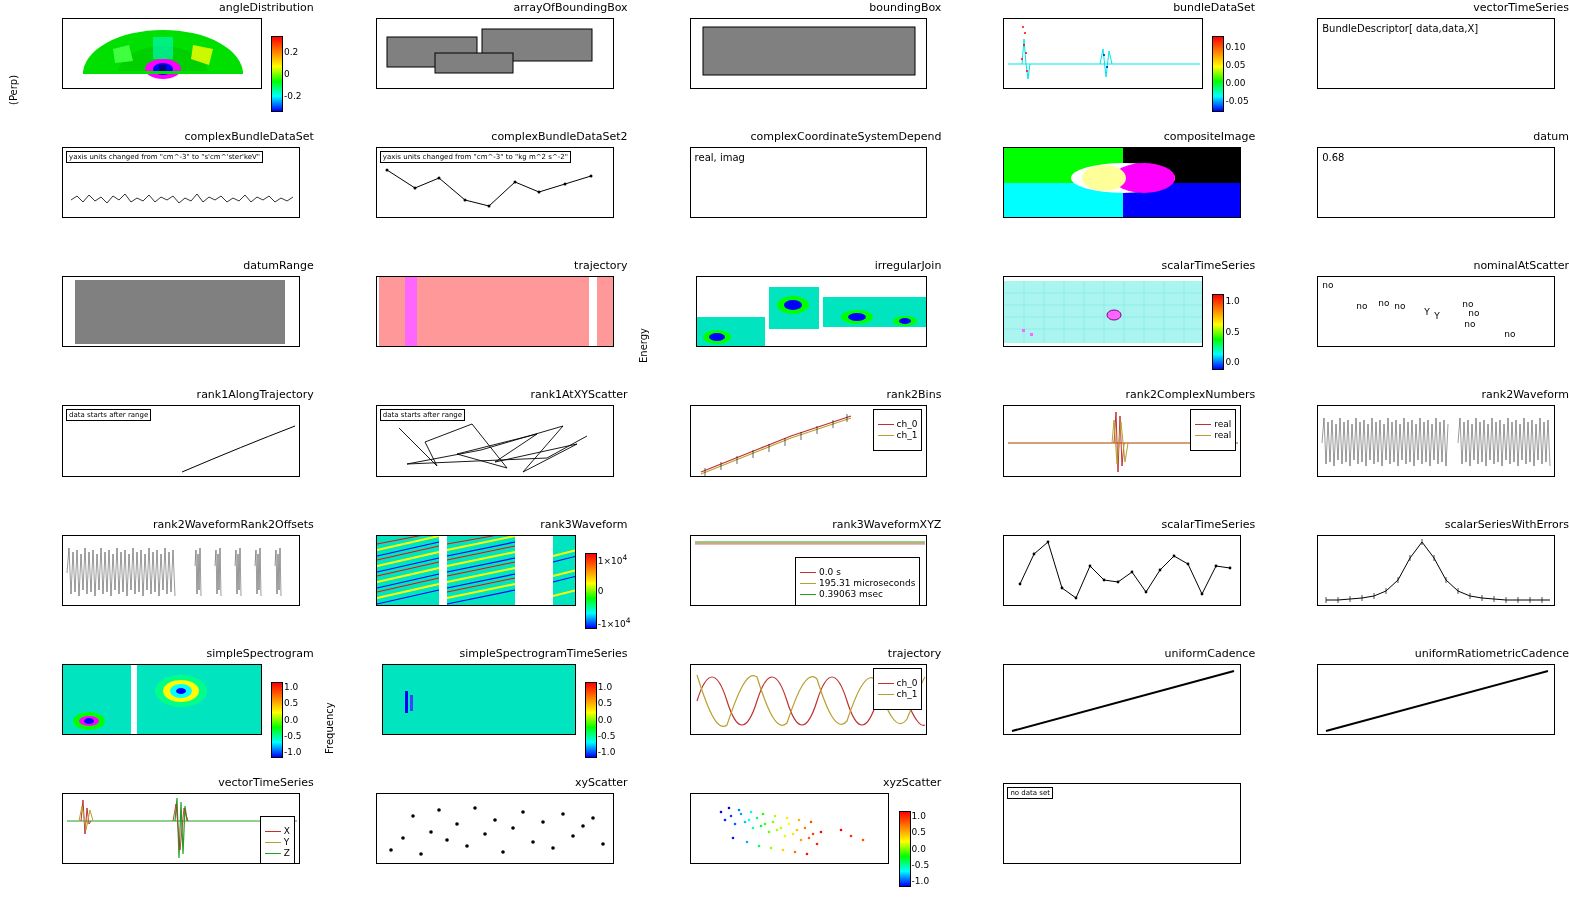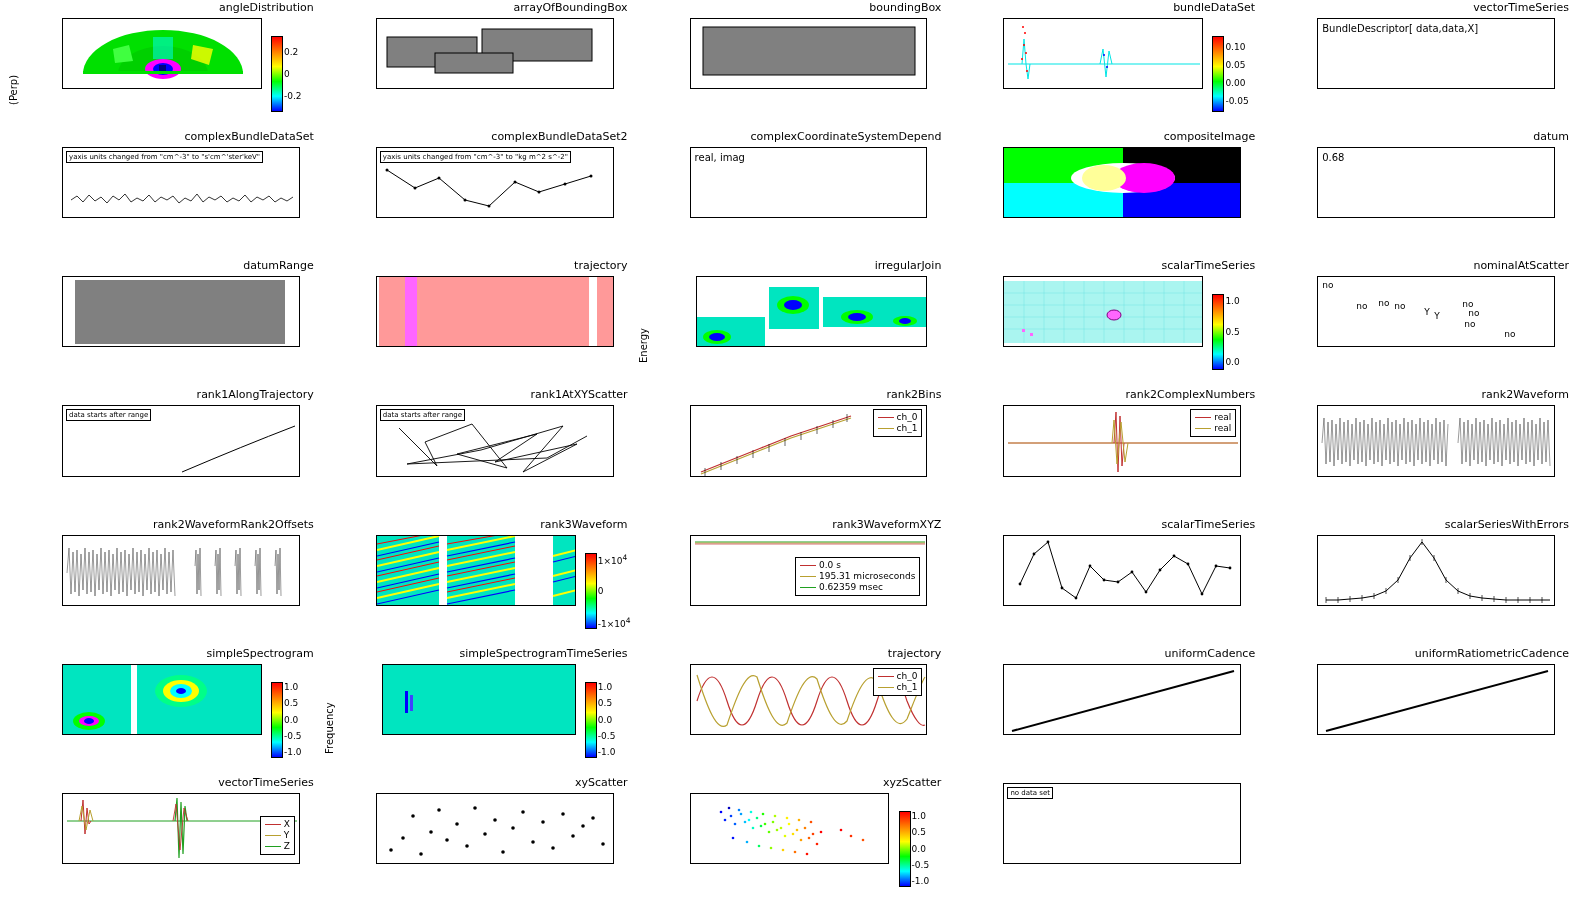--- a/index.html
+++ b/index.html
@@ -7,21 +7,21 @@
   #grid{display:grid;grid-template-columns:repeat(5,313.8px);grid-template-rows:repeat(7,129.14px);width:1569px;height:904px;}
   .cell{position:relative;box-sizing:border-box;}
   .title{position:absolute;top:2px;left:0;width:100%;text-align:right;font-size:11px;line-height:12px;white-space:nowrap;overflow:visible;}
   .plot{position:absolute;border:1px solid #000;background:#fff;box-sizing:border-box;overflow:hidden;}
   .plotmain{left:62px;top:18px;right:52px;bottom:40px;}
   .plotwide{left:62px;top:18px;right:14px;bottom:40px;}
   .ylabel{position:absolute;font-size:10px;transform:rotate(-90deg);transform-origin:left top;white-space:nowrap;}
   .cbar{position:absolute;width:12px;border:1px solid #000;box-sizing:border-box;}
   .cbtick{position:absolute;left:100%;margin-left:2px;transform:translateY(-50%);font-size:9px;white-space:nowrap;}
   .note{position:absolute;border:1px solid #000;background:#fff;font-size:7px;padding:1px 2px;white-space:nowrap;}
-  .legend{position:absolute;border:1px solid #000;background:#fff;font-size:9px;padding:2px 4px;line-height:11px;white-space:nowrap;}
+  .legend{position:absolute;border:1px solid #000;background:#fff;font-size:9px;padding:9px 4px;line-height:11px;white-space:nowrap;}
   .legend .ln{display:inline-block;width:16px;height:0;border-top:1.2px solid #000;vertical-align:middle;margin-right:3px;}
   .txt{position:absolute;font-size:10px;white-space:nowrap;}
   svg{display:block;}
   .gray{fill:#808080;stroke:#000;stroke-width:1;}
 </style>
 </head>
 <body>
 
 <div id="grid">
 
@@ -420,21 +420,21 @@
   </div>
 </div>
 
 <div class="cell">
   <div class="title">rank3WaveformXYZ</div>
   <div class="plot plotwide">
 
     <div class="legend" style="right:6px;top:21px">
       <div><span class="ln" style="border-color:#c03030"></span><span>0.0 s</span></div>
       <div><span class="ln" style="border-color:#b8a030"></span><span>195.31 microseconds</span></div>
-      <div><span class="ln" style="border-color:#20a020"></span><span>0.62359 msec</span></div>
+      <div><span class="ln" style="border-color:#20a020"></span><span>0.39063 msec</span></div>
     </div>
     <svg width="238" height="71" viewBox="0 0 238 71">
       <line x1="4" y1="6" x2="234" y2="6" stroke="#20a020" stroke-width="1"></line>
       <line x1="4" y1="7" x2="234" y2="7" stroke="#b8a030" stroke-width="0.7"></line>
       <line x1="4" y1="8" x2="234" y2="8" stroke="#c03030" stroke-width="0.7"></line>
     </svg>
   </div>
 </div>
 
 <div class="cell">

